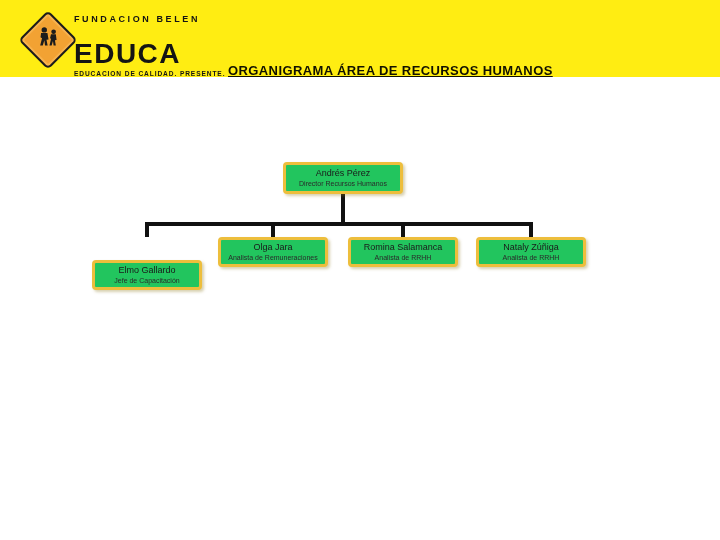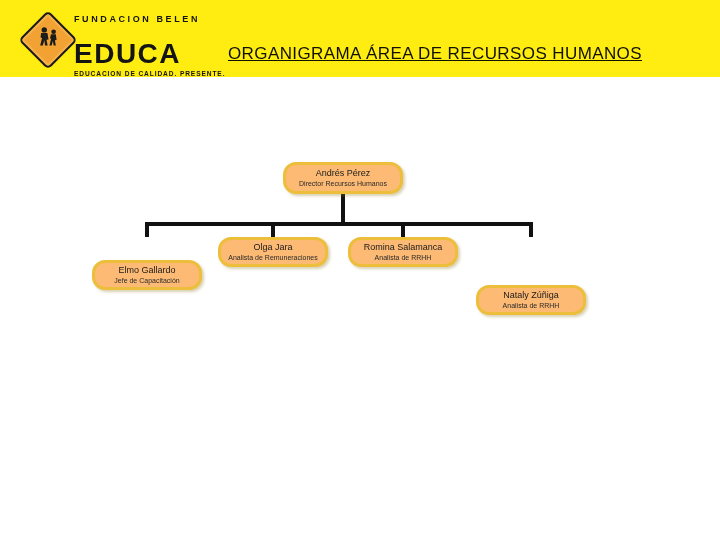--- a/index.html
+++ b/index.html
@@ -30,40 +30,40 @@
   .logo-brand{
     font-size:28px;font-weight:bold;letter-spacing:1.5px;line-height:28px;
     margin-top:16px;white-space:nowrap;
   }
   .logo-tagline{
     font-size:6.6px;font-weight:bold;letter-spacing:0.9px;margin-top:2px;white-space:nowrap;
   }
 
   
   .page-title{
-    position:absolute;left:228px;top:44px;
-    font-size:17px;font-weight:normal;color:#111100;
+    position:absolute;left:228px;top:63px;
+    font-size:13px;font-weight:bold;color:#111100;
     text-decoration:underline;letter-spacing:0.4px;white-space:nowrap;
   }
 
   
   .org-node{
     position:absolute;box-sizing:border-box;
-    background:#fdba74;border:3px solid #EDBE3C;border-radius:13px;
+    background:#22c55e;border:3px solid #EDBE3C;border-radius:4px;
     box-shadow:2px 2px 3px rgba(140,120,30,0.35);
     display:flex;flex-direction:column;align-items:center;justify-content:center;
     text-align:center;color:#1A1A1A;
   }
   .org-node .name{font-size:9px;line-height:11px;}
   .org-node .role{font-size:7px;line-height:9px;color:#2A2A2A;}
   .node-root{left:283px;top:162px;width:120px;height:32px;}
   .node-c0{left:92px;top:237px;width:110px;height:30px;margin-top:23px;}
   .node-c1{left:218px;top:237px;width:110px;height:30px;}
   .node-c2{left:348px;top:237px;width:110px;height:30px;}
-  .node-c3{left:476px;top:237px;width:110px;height:30px;margin-top:48px;}
+  .node-c3{left:476px;top:237px;width:110px;height:30px;}
 
   .conn{position:absolute;background:#111111;}
   .conn-root-v{left:341px;top:194px;width:4px;height:28px;}
   .conn-h{left:145px;top:222px;width:388px;height:4px;}
   .conn-d0{left:145px;top:226px;width:4px;height:11px;}
   .conn-d1{left:271px;top:226px;width:4px;height:11px;}
   .conn-d2{left:401px;top:226px;width:4px;height:11px;}
   .conn-d3{left:529px;top:226px;width:4px;height:11px;}
 </style>
 </head>

